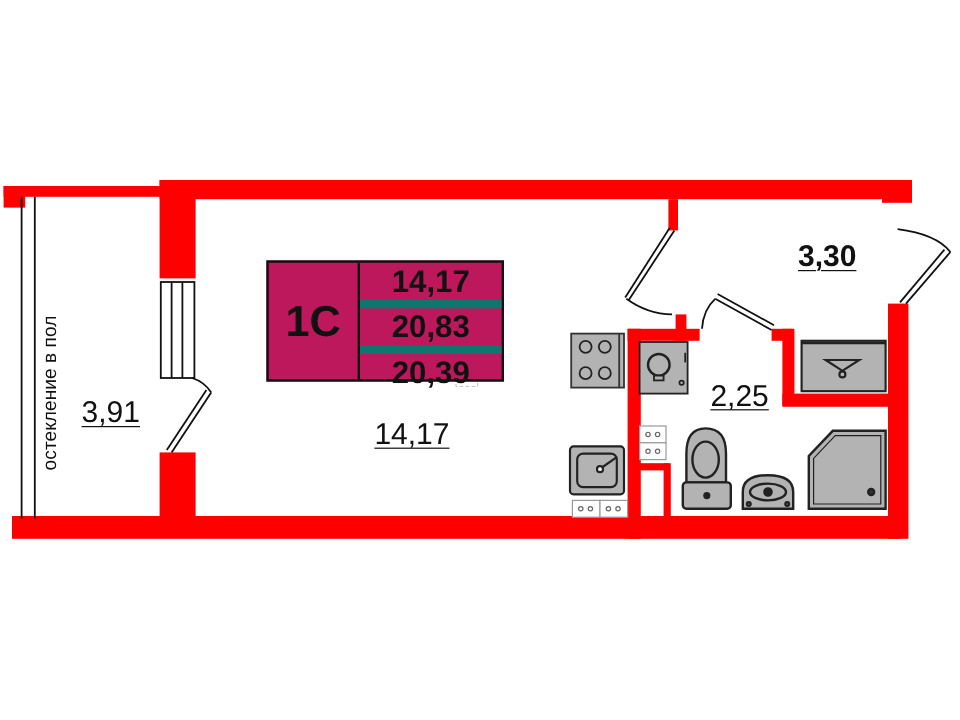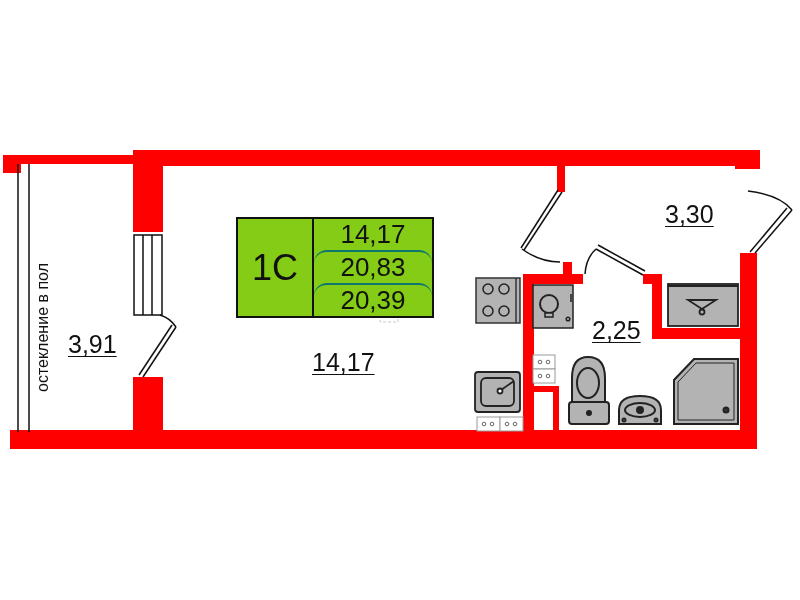--- a/index.html
+++ b/index.html
@@ -1,25 +1,25 @@
 <!DOCTYPE html>
 <html><head>
   <meta charset="utf-8">
   <style>
     html, body { margin: 0; padding: 0; background: #ffffff; }
     body { width: 800px; height: 600px; position: relative; overflow: hidden; font-family: "Liberation Sans", sans-serif; }
     #plan { position: absolute; left: 0; top: 0; width: 800px; height: 600px; }
     .lbl { position: absolute; font-family: "Liberation Sans", sans-serif; color: #111; line-height: 1; }
     .area { font-size: 25px; text-decoration: underline; text-decoration-thickness: 1px; text-underline-offset: 3px; }
     .rot { position: absolute; font-size: 16px; transform-origin: left top; transform: rotate(-90deg); white-space: nowrap; color: #111; }
-    .legend { position: absolute; left: 236px; top: 217px; width: 198px; height: 101px; border: 2px solid #111; box-sizing: border-box; background: #84cc16; }
+    .legend { position: absolute; left: 222px; top: 217px; width: 198px; height: 101px; border: 2px solid #111; box-sizing: border-box; background: #be185d; font-weight: bold; }
     .legend .type { position: absolute; left: 0; top: 0; width: 76px; height: 100%; border-right: 2px solid #111; box-sizing: border-box; display: flex; align-items: center; justify-content: center; font-size: 36px; color: #111; }
     .legend .rows { position: absolute; left: 76px; top: 0; right: 0; bottom: 0; display: flex; flex-direction: column; }
     .legend .row { flex: 1; display: flex; align-items: center; justify-content: center; font-size: 26px; color: #111; }
-    .legend .row + .row { border-top: 2px solid #0f766e; border-radius: 13px; }
+    .legend .row + .row { border-top: 7px solid #0f766e; }
   </style>
 </head>
 <body>
 
 <svg id="plan" viewBox="0 0 800 600" xmlns="http://www.w3.org/2000/svg">
 
   <g fill="#ff0000">
 
     <rect x="3" y="155" width="135" height="9"></rect>
     <rect x="3" y="155" width="18" height="18"></rect>
@@ -164,14 +164,14 @@
   <div class="rows">
     <div class="row">14,17</div>
     <div class="row">20,83</div>
     <div class="row">20,39</div>
   </div>
 </div>
 
 <div class="rot" style="left:34px; top:392px;">остекление в пол</div>
 <div class="lbl area" style="left:68px; top:332px;">3,91</div>
 <div class="lbl area" style="left:312px; top:350px;">14,17</div>
-<div class="lbl area" style="left:665px; top:202px;">3,30</div>
+<div class="lbl area" style="left:665px; top:202px;font-weight:bold;">3,30</div>
 <div class="lbl area" style="left:592px; top:318px;">2,25</div>
 
 </body></html>

